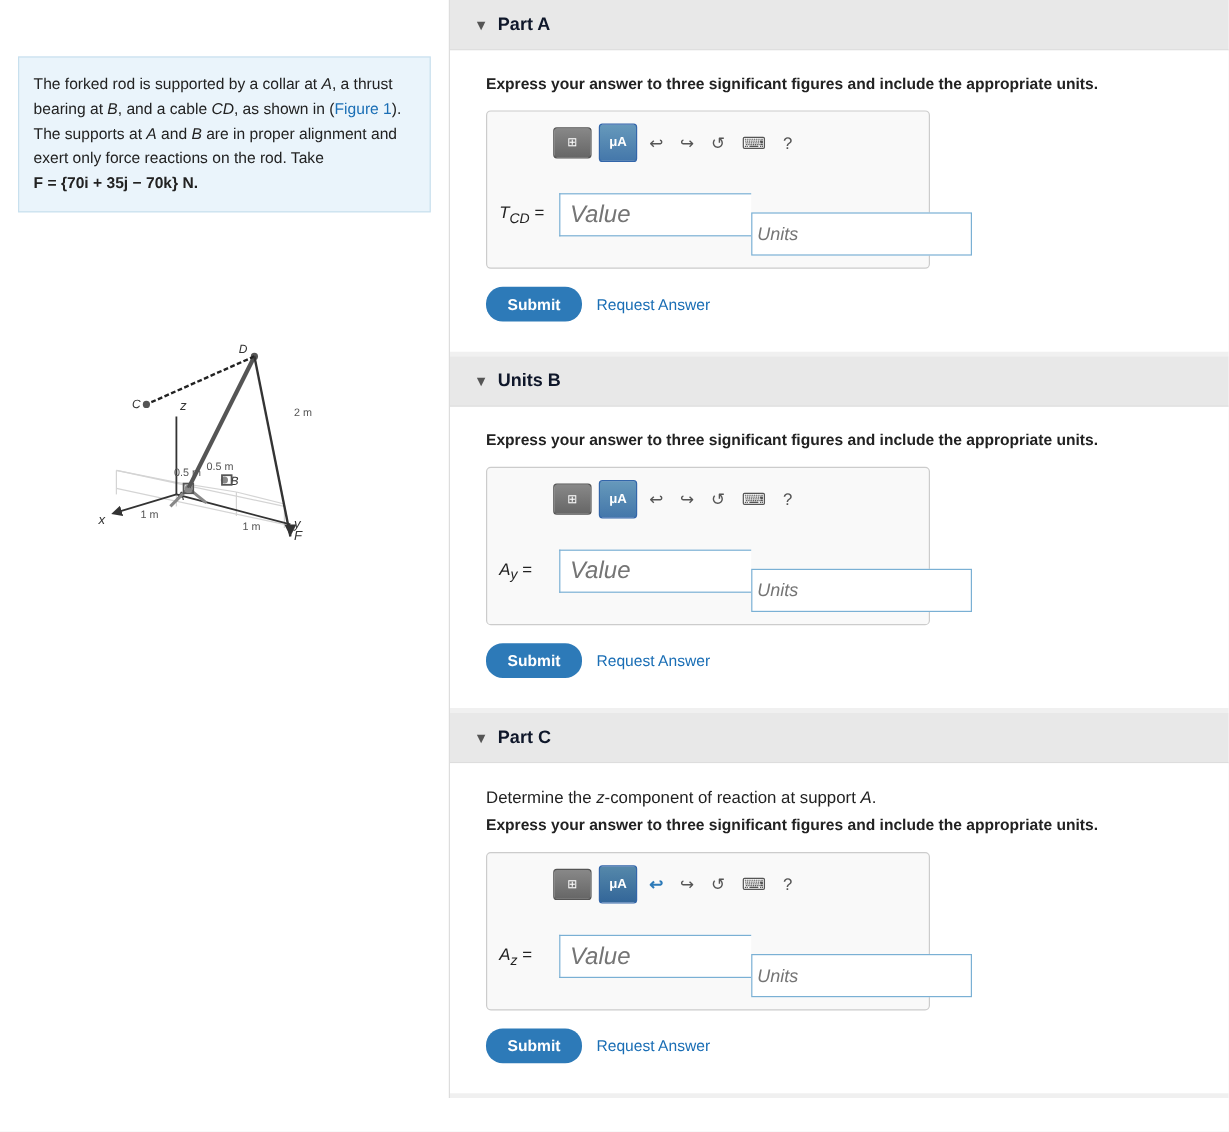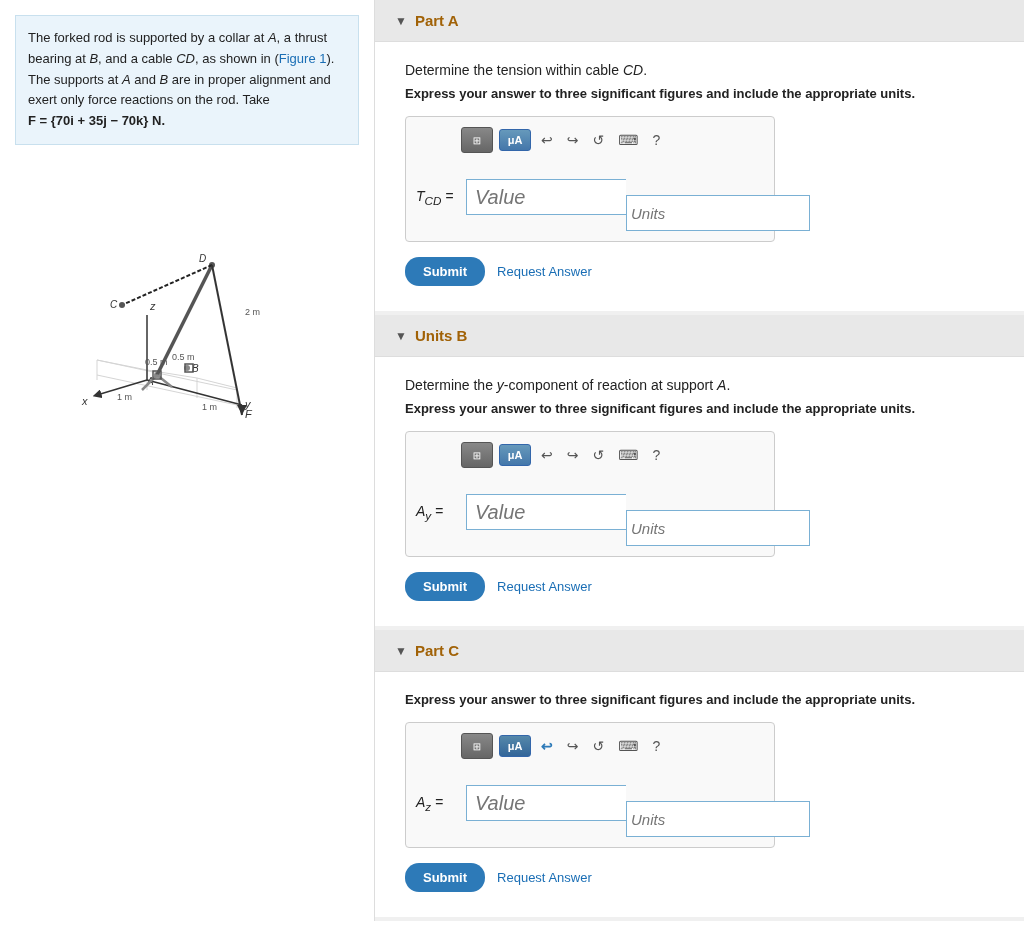--- a/index.html
+++ b/index.html
@@ -14,20 +14,21 @@
       background: #fff;
     }
     .problem-text {
       background: #eaf4fb;
       border: 1px solid #c8e0ee;
       padding: 12px;
       font-size: 13px;
       line-height: 1.6;
       color: #222;
       margin-bottom: 15px;
+      margin-top: 32px;
     }
     .problem-text a { color: #1a6eb5; text-decoration: none; }
 
     .figure-section { margin-top: 10px; }
     .figure-header {
       display: flex;
       align-items: center;
       justify-content: space-between;
       margin-bottom: 8px;
     }
@@ -80,21 +81,21 @@
       gap: 8px;
       border-bottom: 1px solid #ddd;
     }
     .part-header-arrow {
       color: #555;
       font-size: 12px;
     }
     .part-header-title {
       font-weight: bold;
       font-size: 15px;
-      color: #a16207;
+      color: #0f172a;
     }
     .part-content {
       padding: 20px 30px 25px 30px;
       background: #fff;
     }
     .part-description {
       font-size: 14px;
       color: #222;
       margin-bottom: 8px;
     }
@@ -125,21 +126,21 @@
       width: 32px; height: 26px;
       background: linear-gradient(to bottom, #888, #666);
       border: 1px solid #555;
       border-radius: 3px;
       display: flex; align-items: center; justify-content: center;
       cursor: pointer;
       color: #fff;
       font-size: 10px;
     }
     .tool-btn-mu {
-      width: 32px; height: 22px;
+      width: 32px; height: 32px;
       background: linear-gradient(to bottom, #6699bb, #4477aa);
       border: 1px solid #3366aa;
       border-radius: 3px;
       display: flex; align-items: center; justify-content: center;
       cursor: pointer;
       color: #fff;
       font-size: 11px;
       font-weight: bold;
     }
     .tool-icon-btn {
@@ -298,124 +299,121 @@
 </div>
 
 <div class="right-panel">
 
   <div class="part-section">
     <div class="part-header">
       <span class="part-header-arrow">▼</span>
       <span class="part-header-title">Part A</span>
     </div>
     <div class="part-content">
+      <p class="part-instruction">Express your answer to three significant figures and include the appropriate units.</p>
+      <div class="answer-box">
+        <div class="toolbar">
+          <button class="tool-btn">
+            <span>⊞</span>
+          </button>
+          <button class="tool-btn-mu">
+            <span>μA</span>
+          </button>
+          <button class="tool-icon-btn">
+            <span>↩</span>
+          </button>
+          <button class="tool-icon-btn">
+            <span>↪</span>
+          </button>
+          <button class="tool-icon-btn">
+            <span>↺</span>
+          </button>
+          <button class="tool-icon-btn">
+            <span>⌨</span>
+          </button>
+          <button class="tool-icon-btn">
+            <span>?</span>
+          </button>
+        </div>
+        <div class="input-row">
+          <span class="var-label">
+            T<sub>CD</sub> =
+          </span>
+          <input class="value-input" type="text" placeholder="Value" style="">
+          <input class="units-input" type="text" placeholder="Units" style="">
+        </div>
+      </div>
+      <div class="action-row">
+        <button class="submit-btn">Submit</button>
+        <a class="request-link" href="#">Request Answer</a>
+      </div>
+    </div>
+  </div>
+
+  <div class="part-section">
+    <div class="part-header">
+      <span class="part-header-arrow">▼</span>
+      <span class="part-header-title">Units B</span>
+    </div>
+    <div class="part-content">
+      <p class="part-instruction">Express your answer to three significant figures and include the appropriate units.</p>
+      <div class="answer-box">
+        <div class="toolbar">
+          <button class="tool-btn">
+            <span>⊞</span>
+          </button>
+          <button class="tool-btn-mu">
+            <span>μA</span>
+          </button>
+          <button class="tool-icon-btn">
+            <span>↩</span>
+          </button>
+          <button class="tool-icon-btn">
+            <span>↪</span>
+          </button>
+          <button class="tool-icon-btn">
+            <span>↺</span>
+          </button>
+          <button class="tool-icon-btn">
+            <span>⌨</span>
+          </button>
+          <button class="tool-icon-btn">
+            <span>?</span>
+          </button>
+        </div>
+        <div class="input-row">
+          <span class="var-label">
+            A<sub>y</sub> =
+          </span>
+          <input class="value-input" type="text" placeholder="Value" style="">
+          <input class="units-input" type="text" placeholder="Units" style="">
+        </div>
+      </div>
+      <div class="action-row">
+        <button class="submit-btn">Submit</button>
+        <a class="request-link" href="#">Request Answer</a>
+      </div>
+    </div>
+  </div>
+
+  <div class="part-section">
+    <div class="part-header">
+      <span class="part-header-arrow">▼</span>
+      <span class="part-header-title">Part C</span>
+    </div>
+    <div class="part-content">
       <p class="part-description">
-        Determine the tension within cable <em>CD</em>.
+        Determine the <em>z</em>-component of reaction at support <em>A</em>.
       </p>
       <p class="part-instruction">Express your answer to three significant figures and include the appropriate units.</p>
       <div class="answer-box">
         <div class="toolbar">
           <button class="tool-btn">
             <span>⊞</span>
           </button>
-          <button class="tool-btn-mu">
-            <span>μA</span>
-          </button>
-          <button class="tool-icon-btn">
-            <span>↩</span>
-          </button>
-          <button class="tool-icon-btn">
-            <span>↪</span>
-          </button>
-          <button class="tool-icon-btn">
-            <span>↺</span>
-          </button>
-          <button class="tool-icon-btn">
-            <span>⌨</span>
-          </button>
-          <button class="tool-icon-btn">
-            <span>?</span>
-          </button>
-        </div>
-        <div class="input-row">
-          <span class="var-label">
-            T<sub>CD</sub> =
-          </span>
-          <input class="value-input" type="text" placeholder="Value" style="">
-          <input class="units-input" type="text" placeholder="Units" style="">
-        </div>
-      </div>
-      <div class="action-row">
-        <button class="submit-btn">Submit</button>
-        <a class="request-link" href="#">Request Answer</a>
-      </div>
-    </div>
-  </div>
-
-  <div class="part-section">
-    <div class="part-header">
-      <span class="part-header-arrow">▼</span>
-      <span class="part-header-title">Units B</span>
-    </div>
-    <div class="part-content">
-      <p class="part-description">
-        Determine the <em>y</em>-component of reaction at support <em>A</em>.
-      </p>
-      <p class="part-instruction">Express your answer to three significant figures and include the appropriate units.</p>
-      <div class="answer-box">
-        <div class="toolbar">
-          <button class="tool-btn">
-            <span>⊞</span>
-          </button>
-          <button class="tool-btn-mu">
-            <span>μA</span>
-          </button>
-          <button class="tool-icon-btn">
-            <span>↩</span>
-          </button>
-          <button class="tool-icon-btn">
-            <span>↪</span>
-          </button>
-          <button class="tool-icon-btn">
-            <span>↺</span>
-          </button>
-          <button class="tool-icon-btn">
-            <span>⌨</span>
-          </button>
-          <button class="tool-icon-btn">
-            <span>?</span>
-          </button>
-        </div>
-        <div class="input-row">
-          <span class="var-label">
-            A<sub>y</sub> =
-          </span>
-          <input class="value-input" type="text" placeholder="Value" style="">
-          <input class="units-input" type="text" placeholder="Units" style="">
-        </div>
-      </div>
-      <div class="action-row">
-        <button class="submit-btn">Submit</button>
-        <a class="request-link" href="#">Request Answer</a>
-      </div>
-    </div>
-  </div>
-
-  <div class="part-section">
-    <div class="part-header">
-      <span class="part-header-arrow">▼</span>
-      <span class="part-header-title">Part C</span>
-    </div>
-    <div class="part-content">
-      <p class="part-instruction">Express your answer to three significant figures and include the appropriate units.</p>
-      <div class="answer-box">
-        <div class="toolbar">
-          <button class="tool-btn">
-            <span>⊞</span>
-          </button>
           <button class="tool-btn-mu" style="background: linear-gradient(to bottom, #5588aa, #336699);">
             <span>μA</span>
           </button>
           <button class="tool-icon-btn" style="color:#2d7ab8; font-weight:bold;">
             <span>↩</span>
           </button>
           <button class="tool-icon-btn">
             <span>↪</span>
           </button>
           <button class="tool-icon-btn">

